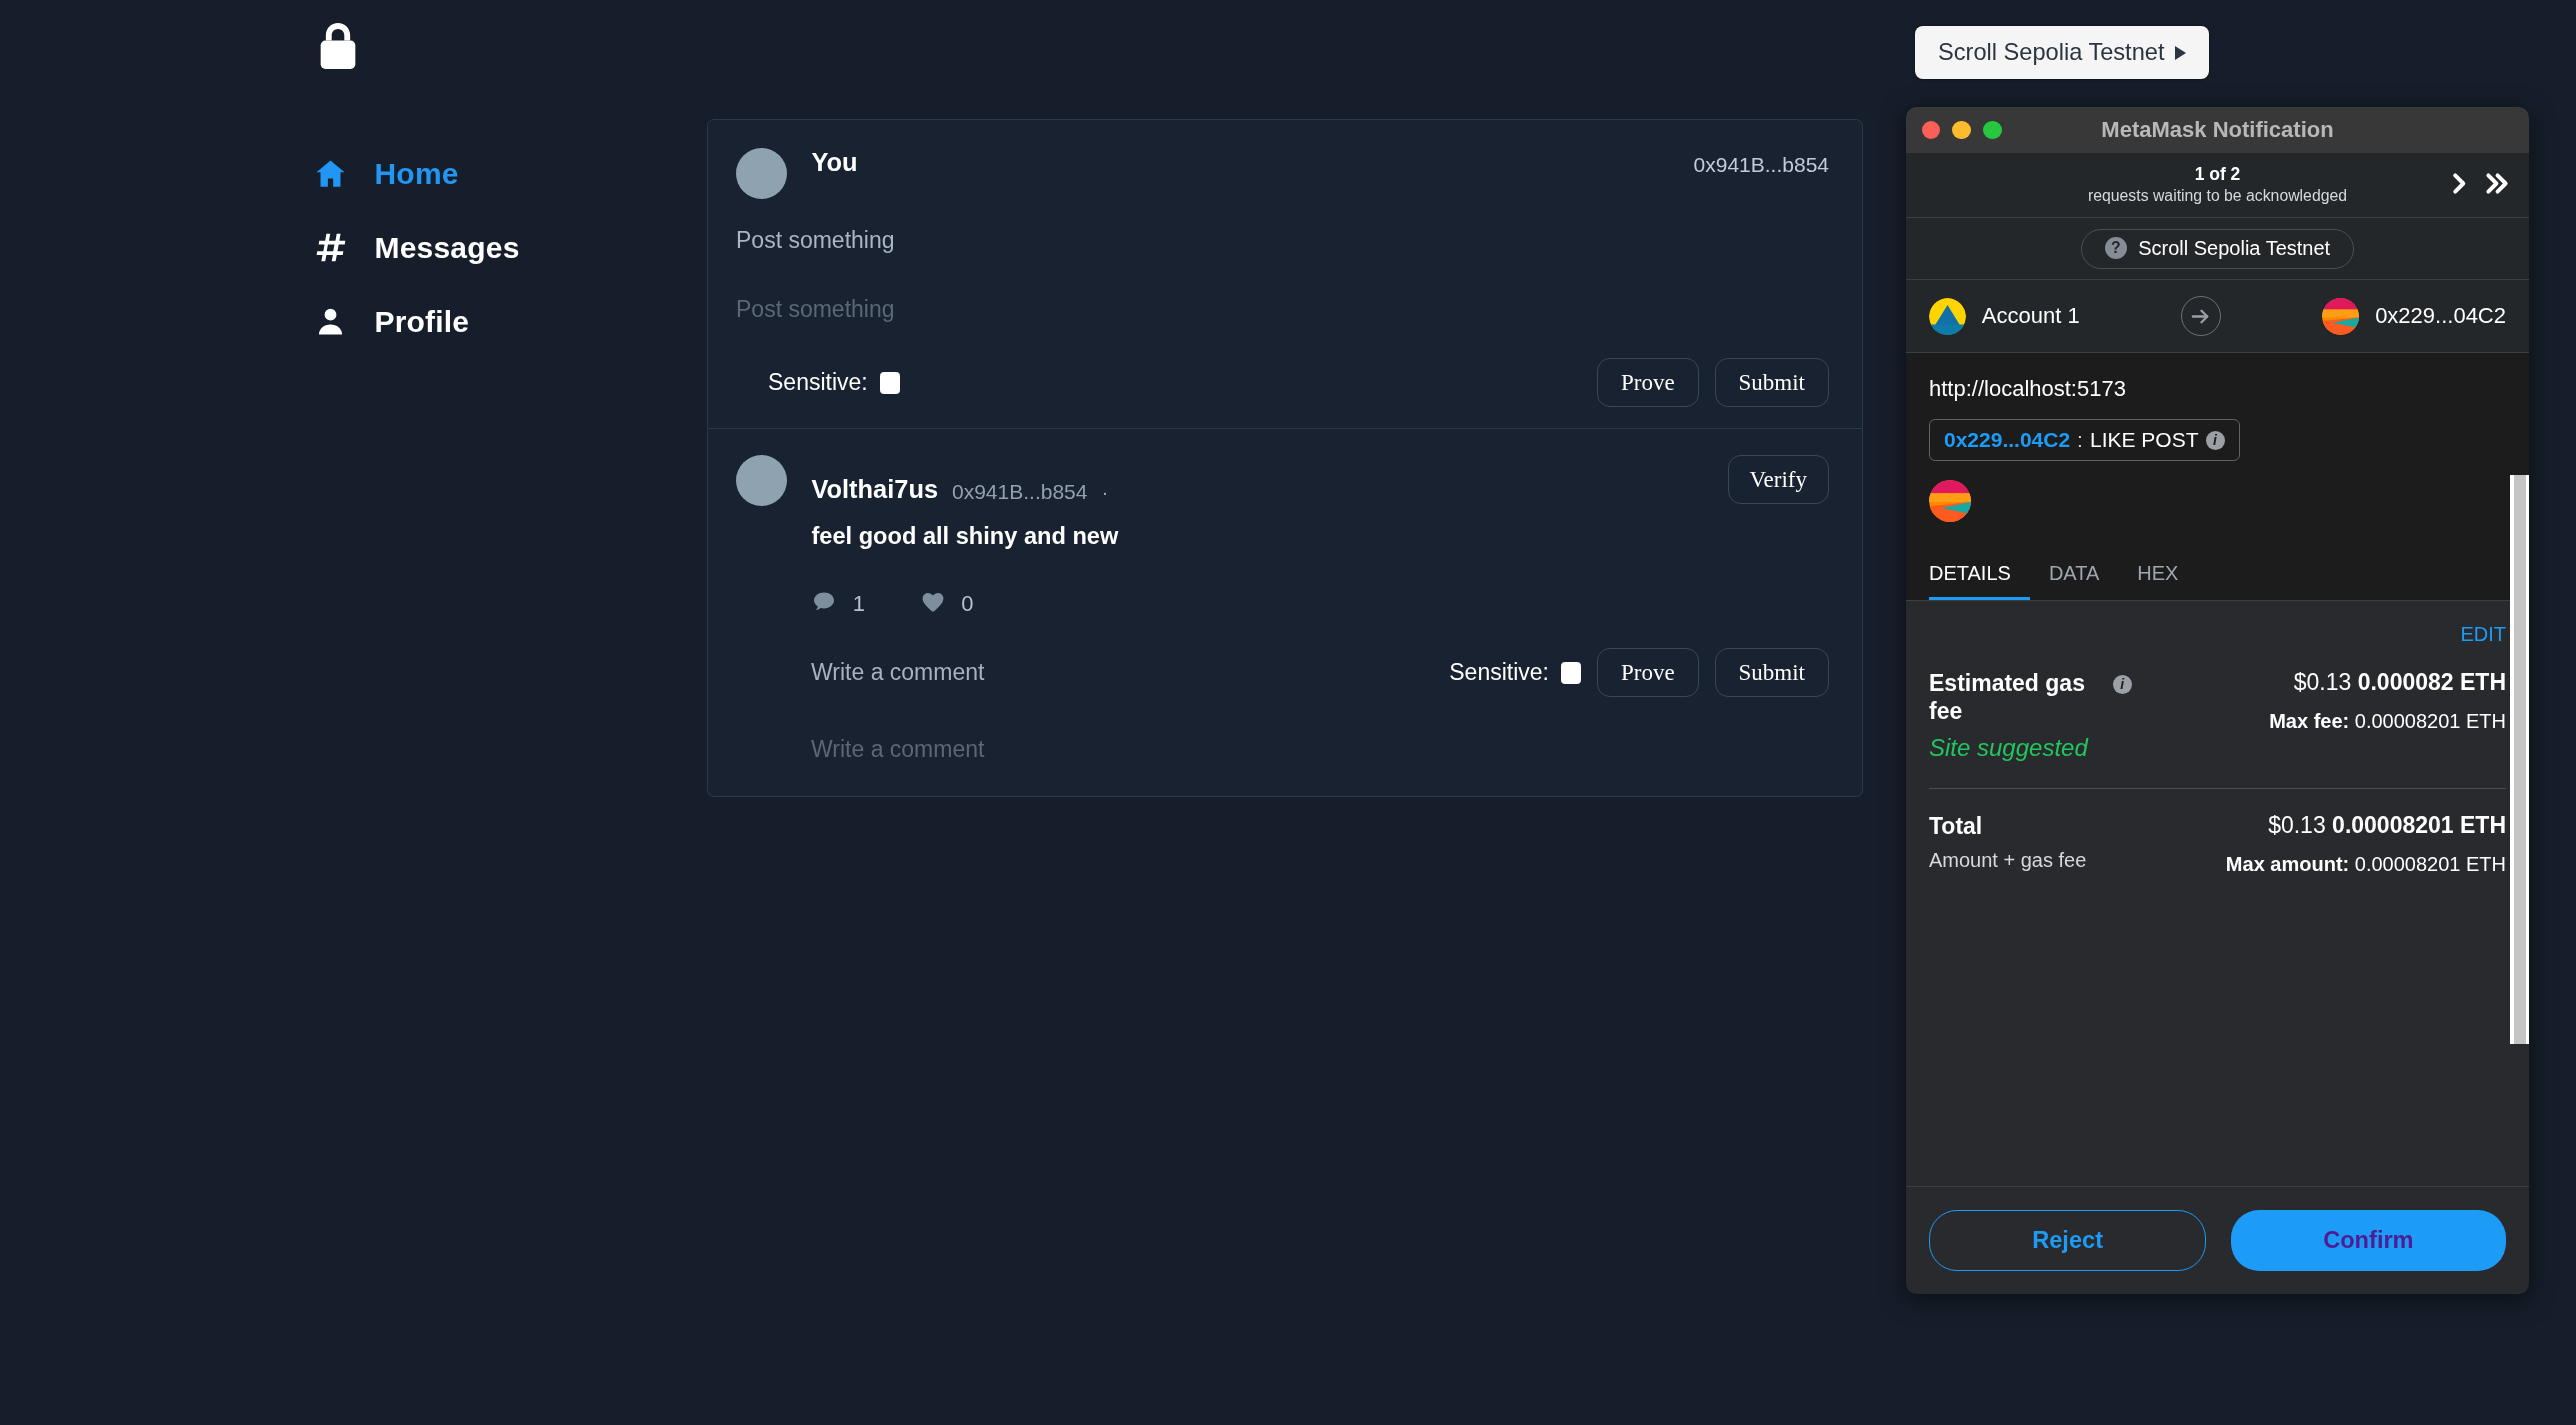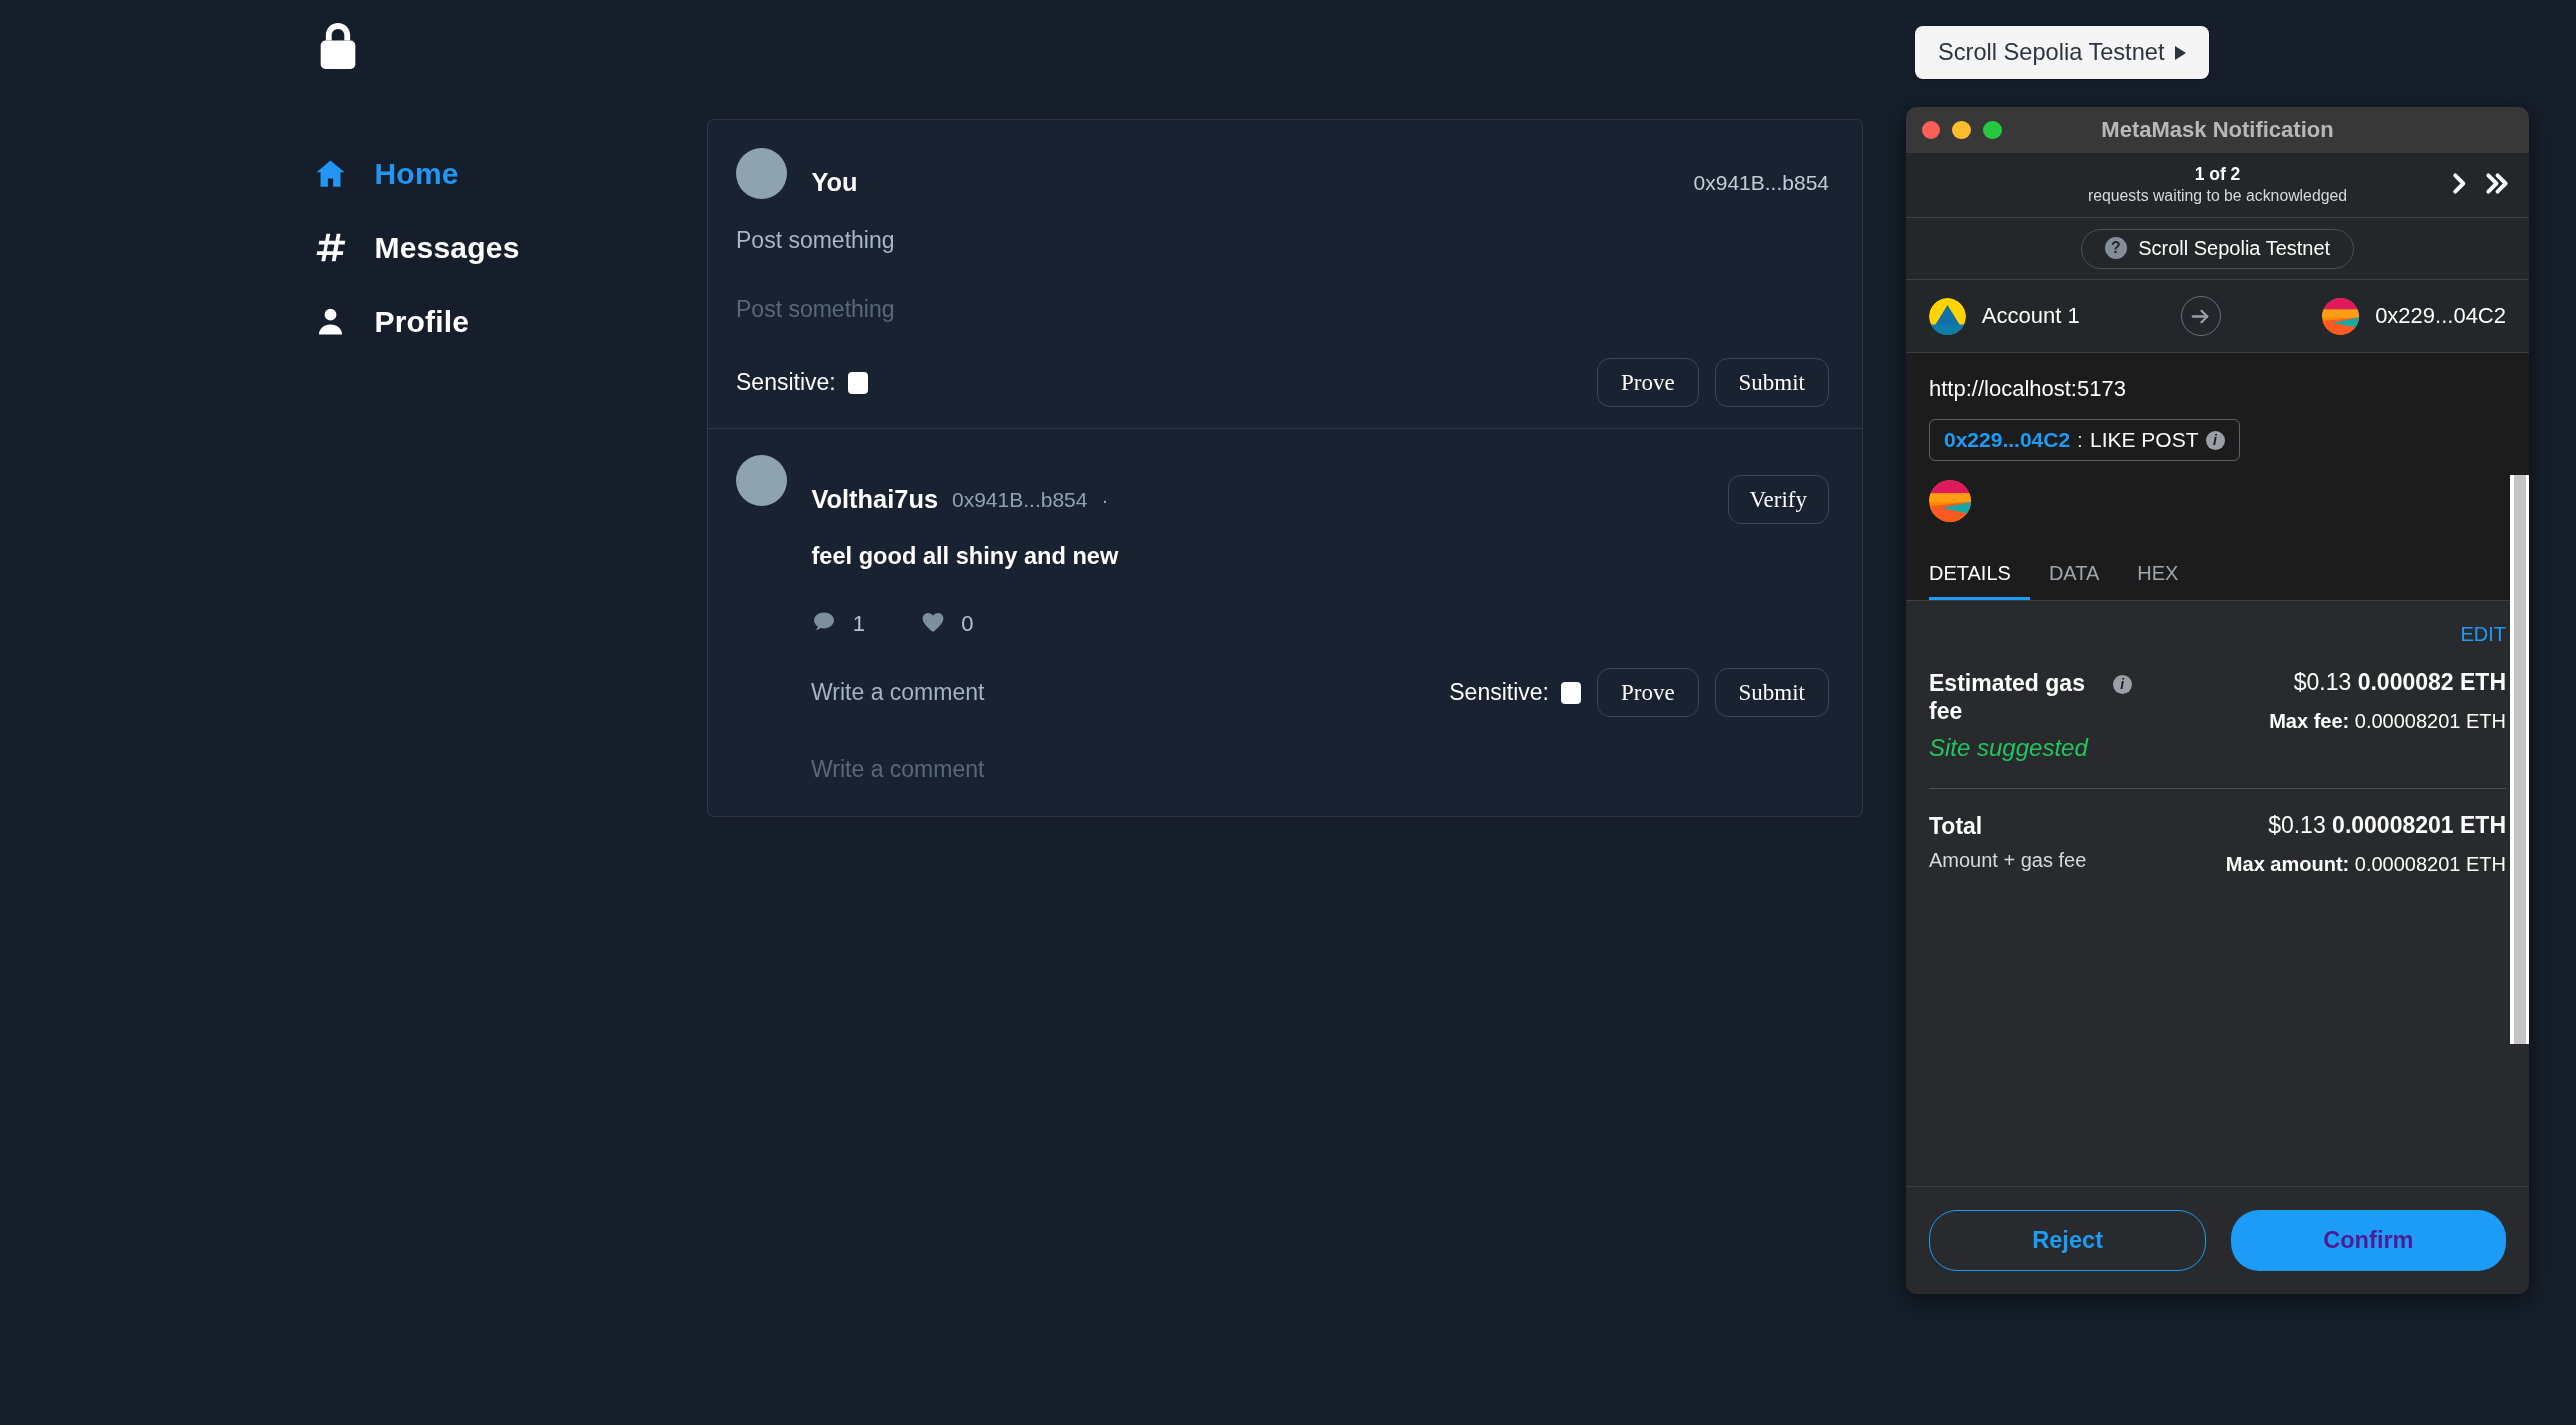--- a/index.html
+++ b/index.html
@@ -43,42 +43,42 @@
   }
   .card.composer { border-radius: 7px 7px 0 0; padding: 28px 33px 21px 28px; }
   .card.post { border-radius: 0 0 7px 7px; border-top: none; padding: 26px 33px 33px 28px; }
 
   .row-top { display: flex; align-items: flex-start; }
   .avatar {
     width: 51px; height: 51px; border-radius: 50%;
     background: #8fa2b0; flex: 0 0 51px; margin-right: 24.5px;
   }
   .head-main { flex: 1; min-width: 0; }
-  .head-line { display: flex; align-items: center; gap: 14px; margin-top: 20px; }
+  .head-line { display: flex; align-items: flex-end; gap: 14px; }
   .author-you { font-size: 25.4px; font-weight: bold; color: #ffffff; }
   .author-name { font-size: 25.4px; font-weight: bold; color: #ffffff; }
   .addr-muted { font-size: 21px; color: #93a1af; }
   .dot-sep { font-size: 21px; color: #93a1af; }
   .addr-right { font-size: 21px; color: #c2ccd6; margin-left: auto; padding-left: 21px; white-space: nowrap; }
 
   .compose-value { font-size: 23px; color: #aab6c2; margin-top: 28px; }
   .compose-placeholder { font-size: 23px; color: #5b6775; margin-top: 42px; }
 
   .post-text { font-size: 23.6px; font-weight: bold; color: #ffffff; margin-top: 19px; }
 
   .stats { display: flex; align-items: center; gap: 23px; margin-top: 39px; margin-left: 75px; }
   .stat { display: flex; align-items: center; gap: 15.8px; cursor: pointer; }
   .stat-num { font-size: 22px; color: #b6c1cc; }
 
   .actions-row {
     display: flex; align-items: center; margin-top: 30px;
   }
   .composer .actions-row { margin-top: 35px; }
   .sens-group { display: flex; align-items: center; gap: 12.3px; }
-  .sens-label { font-size: 23px; color: #ffffff; }
+  .sens-label { font-size: 23px; color: #ffffff; margin-left: 32px; }
   .checkbox {
     width: 20px; height: 22px; background: #ffffff;
     border-radius: 3.5px; cursor: pointer; border: 0.9px solid #ffffff;
   }
   .btn-outline {
     border: 0.9px solid #3a4756; background: transparent;
     color: #ffffff; font-size: 23px;
     padding: 10.5px 23px; border-radius: 13px; cursor: pointer;
     font-family: Liberation Serif, serif;
   }

